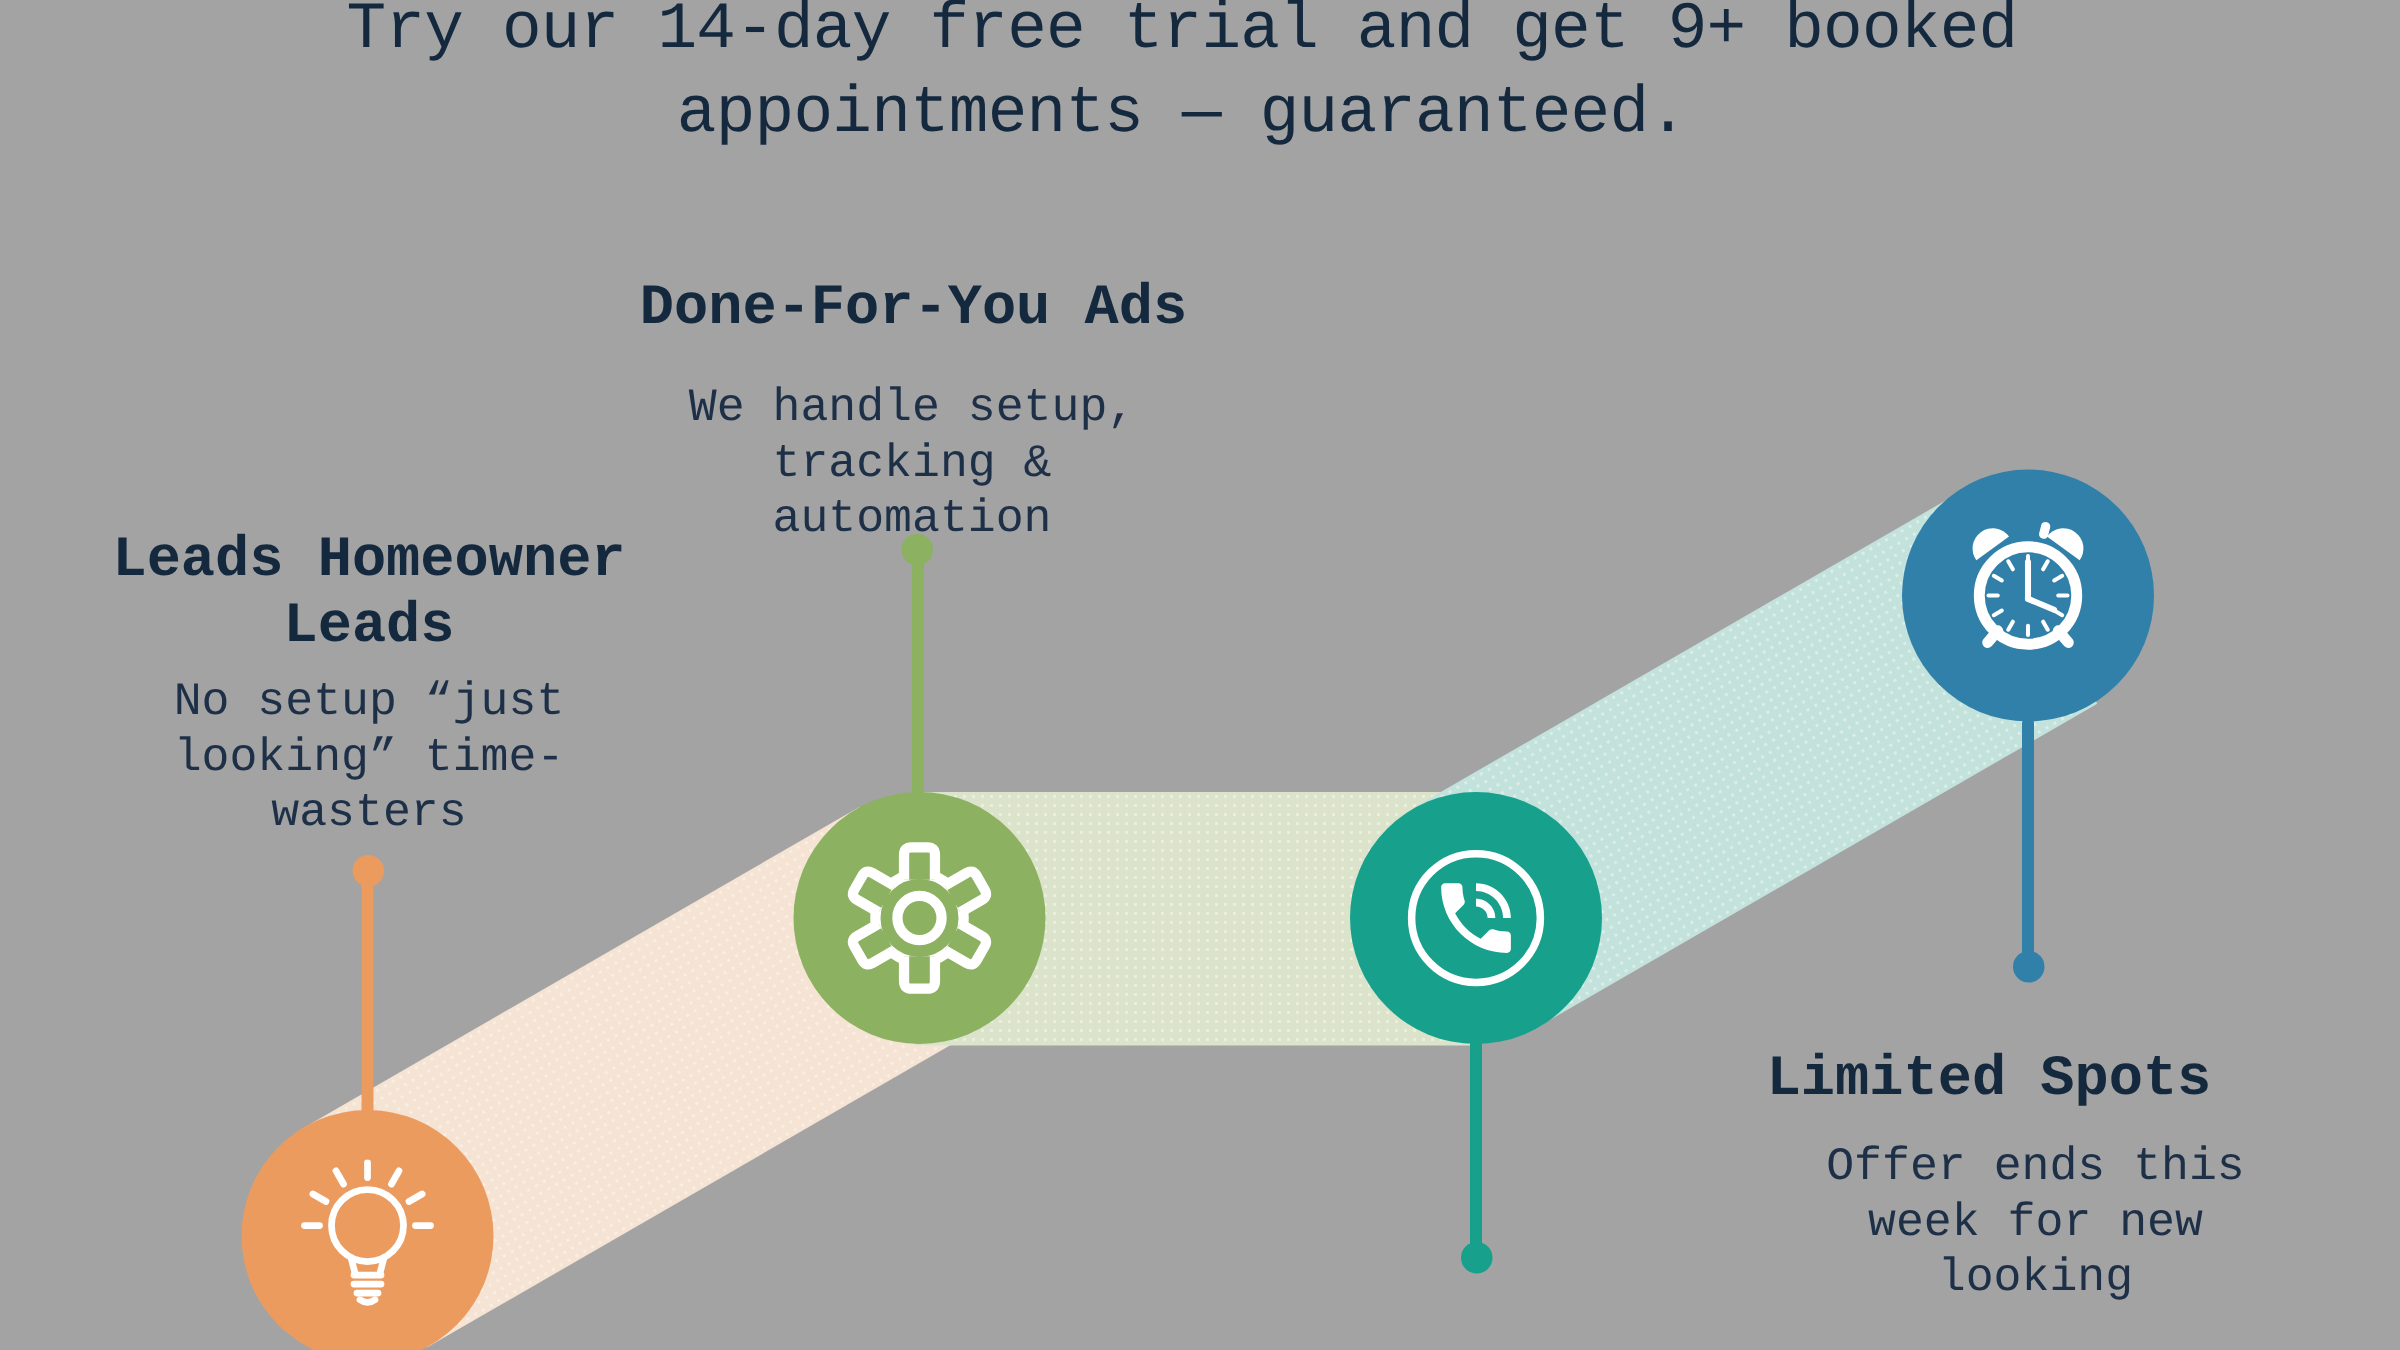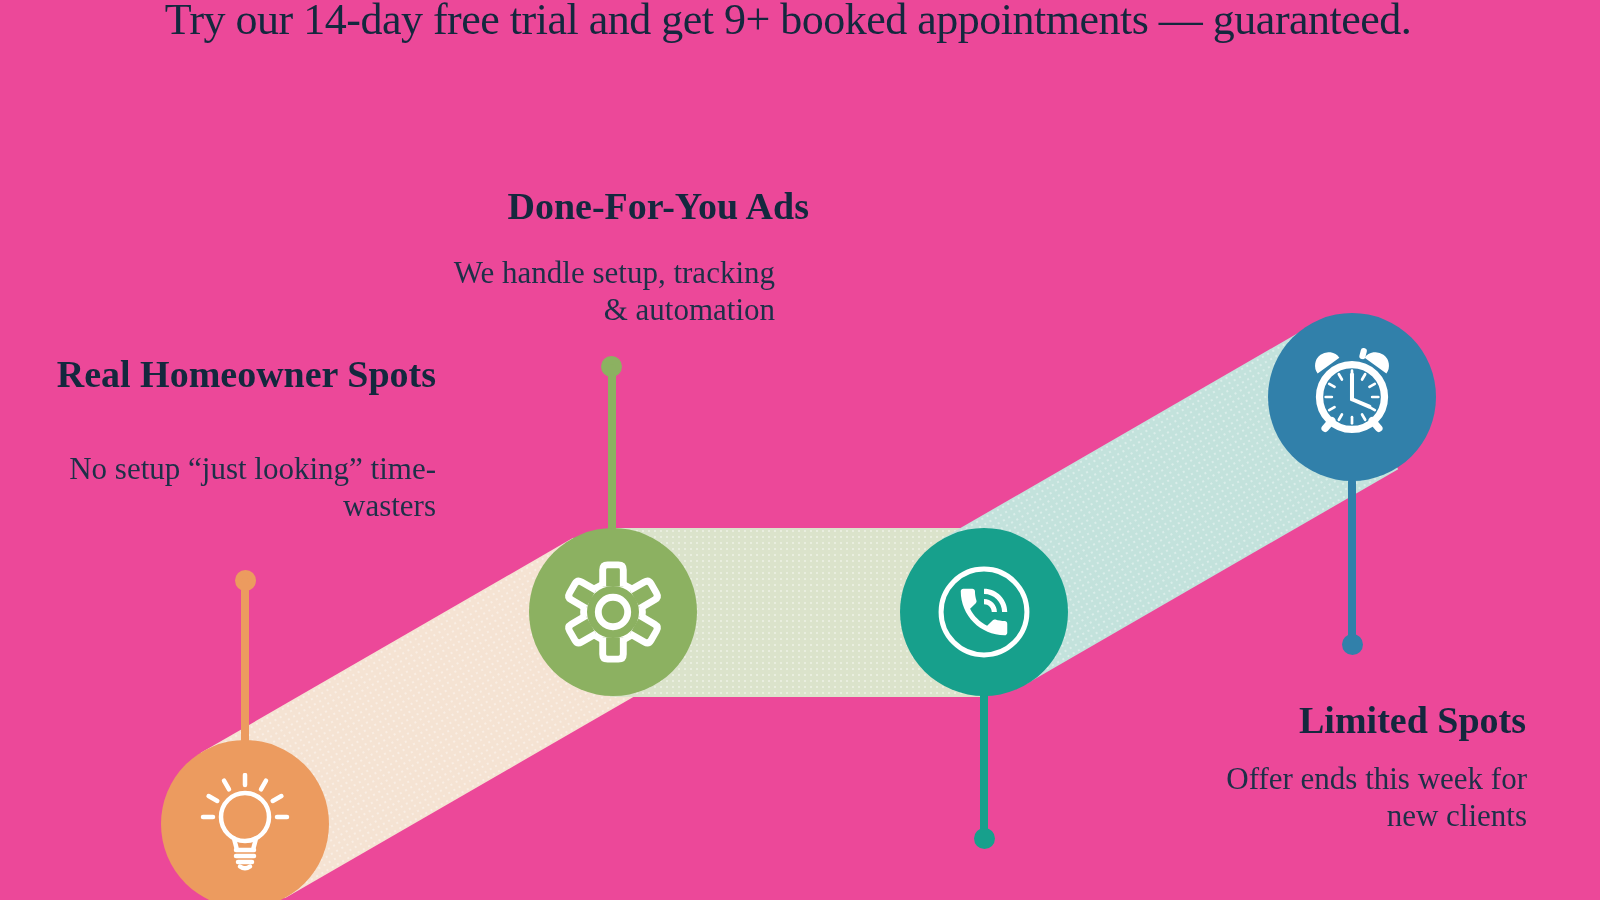--- a/index.html
+++ b/index.html
@@ -1,19 +1,19 @@
 <!DOCTYPE html>
 <html><head>
 <meta charset="utf-8">
 <style>
   html,body{margin:0;padding:0;background:#EDF0F3;}
   .canvas{
     position:relative;width:1600px;height:900px;overflow:hidden;
-    background:#ec4899;
-    font-family:Liberation Serif, serif;
+    background:#a3a3a3;
+    font-family:Liberation Mono, monospace;
     color:#15293E;
   }
   .headline{
     position:absolute;top:-8px;left:108px;width:1360px;
     font-size:44px;line-height:56px;font-weight:500;
     text-align:center;letter-spacing:-0.5px;color:#14283E;
   }
   .ribbon{position:absolute;opacity:1;
     background-image:radial-gradient(rgba(255,255,255,0.38) 1.1px, rgba(0,0,0,0) 1.2px);
     background-size:6px 6px;
@@ -32,21 +32,21 @@
   .stem{position:absolute;width:8px;border-radius:4px;}
   #s1-stem{left:241px;top:578px;height:166px;background:#EC9B5F;}
   #s2-stem{left:608px;top:364px;height:168px;background:#8CB161;}
   #s3-stem{left:980px;top:692px;height:146px;background:#17A08C;}
   #s4-stem{left:1348px;top:478px;height:168px;background:#3180AA;}
   .tdot{position:absolute;width:21px;height:21px;border-radius:50%;}
   #s1-dot{left:235px;top:570px;background:#EC9B5F;}
   #s2-dot{left:601px;top:356px;background:#8CB161;}
   #s3-dot{left:974px;top:828px;background:#17A08C;}
   #s4-dot{left:1342px;top:634px;background:#3180AA;}
-  .step-text{position:absolute;text-align:right;}
+  .step-text{position:absolute;text-align:center;}
   .step-title{font-size:38px;font-weight:700;line-height:44px;color:#14283E;}
   .step-sub{font-size:31px;font-weight:400;line-height:37px;color:#1D3048;}
   #s1-title{left:56px;top:352px;width:380px;}
   #s1-sub{left:56px;top:450px;width:380px;}
   #s2-title{left:409px;top:184px;width:400px;}
   #s2-sub{left:441px;top:254px;width:334px;}
   #s4-title{left:1126px;top:698px;width:400px;}
   #s4-sub{left:1187px;top:760px;width:340px;}
   svg{display:block;}
 </style>
@@ -54,21 +54,21 @@
 <body>
 
 <div class="canvas">
 
   <div class="headline">Try our 14-day free trial and get 9+ booked appointments — guaranteed.</div>
 
   <div class="ribbon" id="ribbon-1"></div>
   <div class="ribbon" id="ribbon-2"></div>
   <div class="ribbon" id="ribbon-3"></div>
 
-  <div class="step-text step-title" id="s1-title">Real Homeowner Spots</div>
+  <div class="step-text step-title" id="s1-title">Leads Homeowner Leads</div>
   <div class="step-text step-sub" id="s1-sub">No setup “just looking” time-wasters</div>
   <div class="tdot" id="s1-dot"></div>
   <div class="stem" id="s1-stem"></div>
   <div class="circle" id="s1-circle">
     <svg viewBox="-50 -52 100 102" width="100" height="102" fill="none" stroke="#ffffff" stroke-width="4.5" stroke-linecap="round">
       <circle cx="0" cy="-8" r="24"></circle>
       <line x1="-11" y1="13.5" x2="-8.5" y2="23"></line>
       <line x1="11" y1="13.5" x2="8.5" y2="23"></line>
       <line x1="-9" y1="25" x2="9" y2="25"></line>
       <line x1="-9" y1="31" x2="9" y2="31"></line>
@@ -106,21 +106,21 @@
   <div class="stem" id="s3-stem"></div>
   <div class="tdot" id="s3-dot"></div>
   <div class="circle" id="s3-circle">
     <svg viewBox="0 0 24 24" width="100" height="100">
       <circle cx="12" cy="12" r="10.3" fill="none" stroke="#ffffff" stroke-width="1.2"></circle>
       <path transform="translate(12 12) scale(0.62) translate(-12 -12)" fill="#ffffff" d="M20 15.5c-1.25 0-2.45-.2-3.57-.57-.35-.11-.74-.03-1.02.24l-2.2 2.2c-2.83-1.44-5.15-3.75-6.59-6.59l2.2-2.21c.28-.26.36-.65.25-1C8.7 6.45 8.5 5.25 8.5 4c0-.55-.45-1-1-1H4c-.55 0-1 .45-1 1 0 9.39 7.61 17 17 17 .55 0 1-.45 1-1v-3.5c0-.55-.45-1-1-1zM19 12h2c0-4.97-4.03-9-9-9v2c3.87 0 7 3.13 7 7zm-4 0h2c0-2.76-2.24-5-5-5v2c1.66 0 3 1.34 3 3z"></path>
     </svg>
   </div>
 
   <div class="step-text step-title" id="s4-title">Limited Spots</div>
-  <div class="step-text step-sub" id="s4-sub">Offer ends this week for new clients</div>
+  <div class="step-text step-sub" id="s4-sub">Offer ends this week for new looking</div>
   <div class="stem" id="s4-stem"></div>
   <div class="tdot" id="s4-dot"></div>
   <div class="circle" id="s4-circle">
     <svg viewBox="-50 -50 100 100" width="112" height="112">
       <g fill="#ffffff" stroke="none">
         <path d="M -12 0 A 12 12 0 0 1 12 0 Z" transform="translate(-21,-28) rotate(-36)"></path>
         <path d="M -12 0 A 12 12 0 0 1 12 0 Z" transform="translate(21,-28) rotate(36)"></path>
         <rect x="-2.5" y="-45" width="5.5" height="10" rx="2.5" transform="rotate(14)"></rect>
       </g>
       <g stroke="#ffffff" stroke-linecap="round" fill="none">

